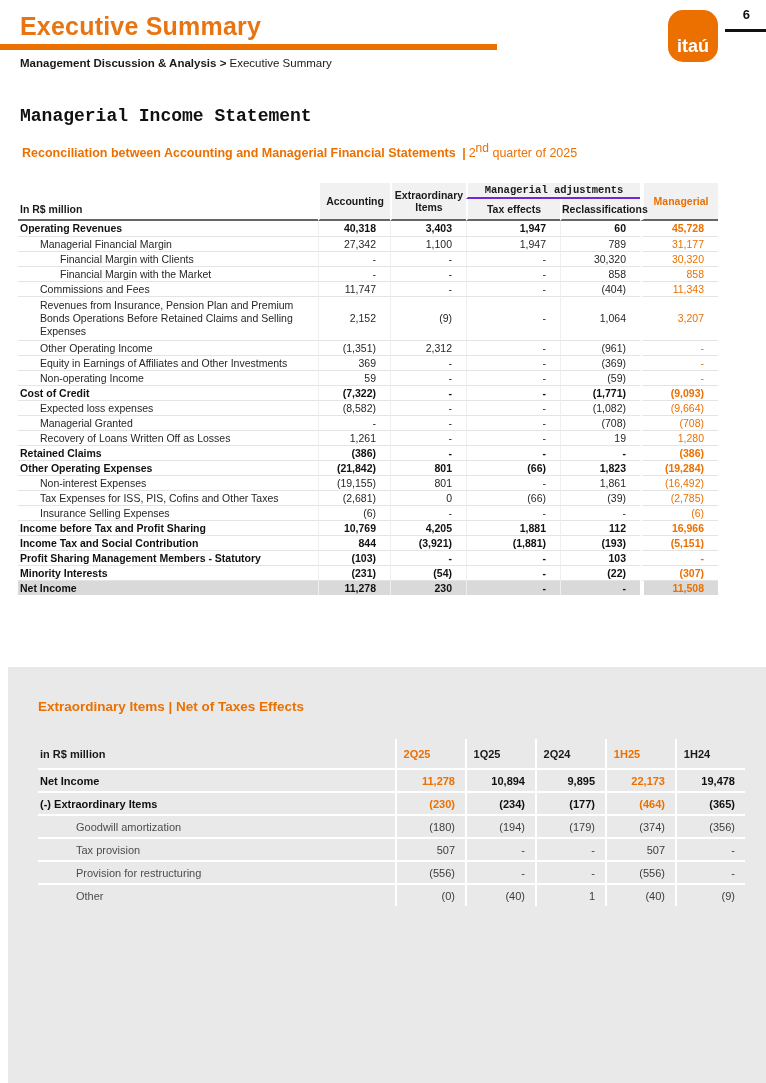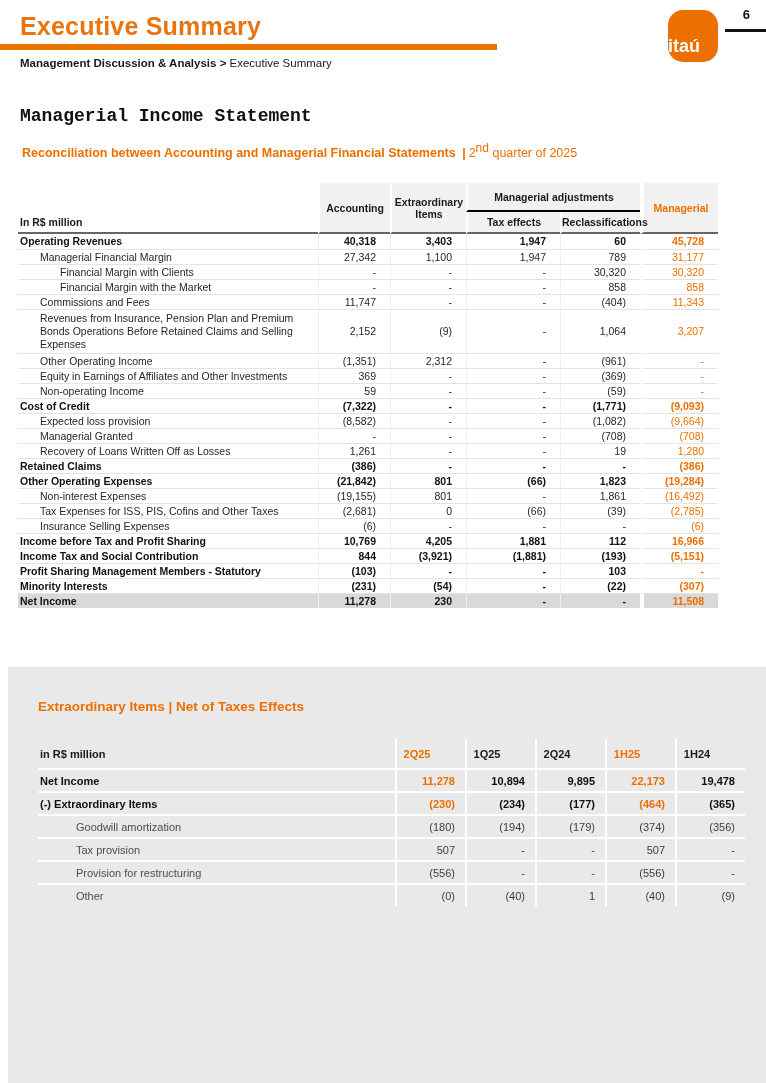--- a/index.html
+++ b/index.html
@@ -20,21 +20,21 @@
   .title-bar {
     position:absolute; left:0; top:44px; width:497px; height:6px; background:#ec7000;
   }
   .breadcrumb {
     position:absolute; left:20px; top:57px; font-size:11.5px; color:#1a1a1a;
   }
   .breadcrumb .bc-bold { font-weight:700; }
   .logo {
     position:absolute; left:668px; top:10px; width:50px; height:52px;
     background:#ec7000; border-radius:15px;
-    display:flex; align-items:flex-end; 
+    display:flex; align-items:flex-end; justify-content:center;
     color:#ffffff; font-weight:700; font-size:18px; padding-bottom:5px;
   }
   .page-num {
     position:absolute; right:16px; top:7px; font-size:13px; font-weight:700; color:#111;
   }
   .page-num-rule {
     position:absolute; right:0; top:29px; width:41px; height:3px; background:#111;
   }
 
   
@@ -60,21 +60,21 @@
     background:#f1f1f1; font-weight:700; text-align:center;
     vertical-align:middle; font-size:10.5px; color:#1a1a1a;
     border-bottom:2px solid #666;
   }
   .table1 th.unit {
     background:#fff; text-align:left; vertical-align:bottom;
     padding:0 0 4px 2px;
   }
   .table1 th.gap { border-left:2px solid #fff; }
   .table1 th.mgr-h { border-left:4px solid #fff; color:#ec7000; }
-  .table1 th.grp { height:29px; border-bottom:2px solid #000000; }
+  .table1 th.grp { height:16px; border-bottom:2px solid #6d28d9;font-family:Liberation Mono, monospace; }
   .table1 th.sub { height:22px; }
   .table1 td {
     height:15px; line-height:13px; vertical-align:middle;
     border-top:1px solid #e4e4e4; color:#262626;
   }
   .table1 tr:first-child td { border-top:none; }
   .table1 td.lbl { text-align:left; padding-left:2px; }
   .table1 tr.lvl1 td.lbl { padding-left:22px; }
   .table1 tr.lvl2 td.lbl { padding-left:42px; }
   .table1 td.num { text-align:right; padding-right:14px; border-left:1px solid #efefef; }
@@ -236,21 +236,21 @@
       </tr>
       <tr class="bold lvl0">
         <td class="lbl">Cost of Credit</td>
         <td class="num">(7,322)</td>
         <td class="num">-</td>
         <td class="num">-</td>
         <td class="num">(1,771)</td>
         <td class="num mgr">(9,093)</td>
       </tr>
       <tr class="lvl1">
-        <td class="lbl">Expected loss provision</td>
+        <td class="lbl">Expected loss expenses</td>
         <td class="num">(8,582)</td>
         <td class="num">-</td>
         <td class="num">-</td>
         <td class="num">(1,082)</td>
         <td class="num mgr">(9,664)</td>
       </tr>
       <tr class="lvl1">
         <td class="lbl">Managerial Granted</td>
         <td class="num">-</td>
         <td class="num">-</td>

